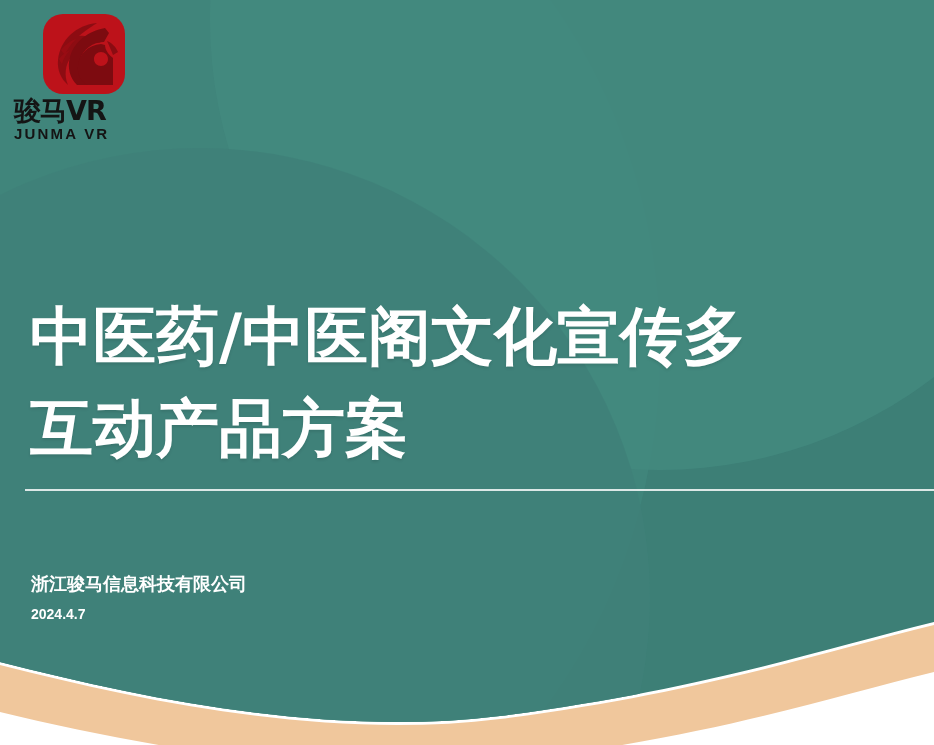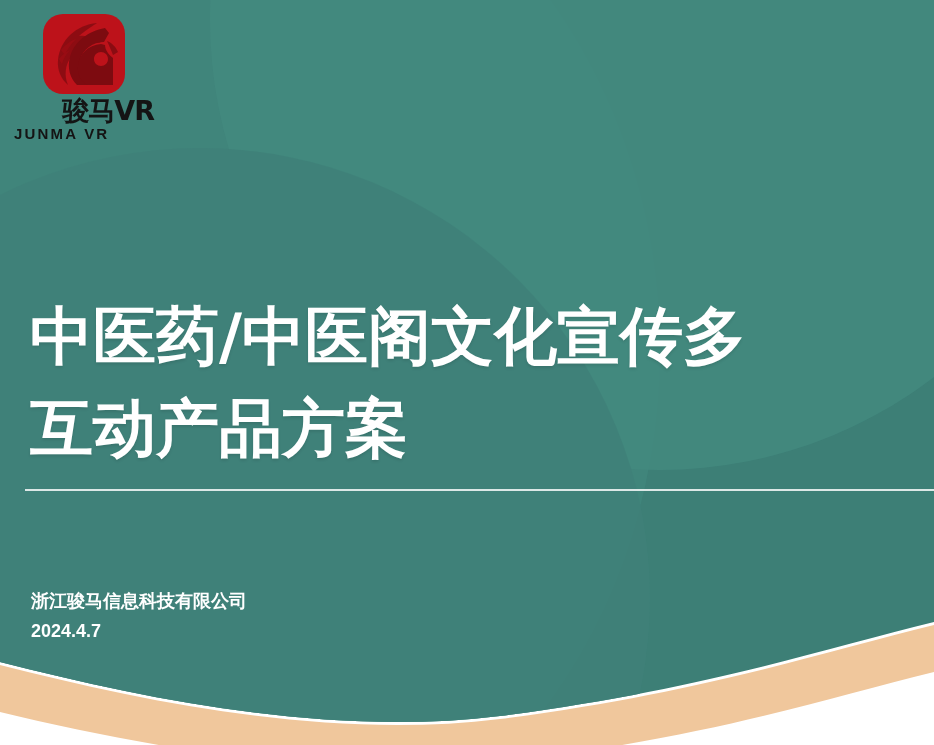--- a/index.html
+++ b/index.html
@@ -64,21 +64,21 @@
   .logo-mark {
     position:relative;
     width:82px; height:80px; margin:0 auto;
     border-radius:20px;
     background:#bd121a;
     overflow:hidden;
   }
   .logo-mark svg { position:absolute; left:0; top:0; }
   .logo-cn {
     margin-top:3px;
-    text-align:right;
+    text-align:left;
     font-size:27px;
     font-weight:700;
     letter-spacing:-1px;
     color:#141414;
     line-height:1.05;
     font-family:"DejaVu Sans","Liberation Sans",sans-serif;
   }
   .logo-en {
     text-align:left;
     font-size:15px;
@@ -109,31 +109,31 @@
   .divider {
     position:absolute;
     left:25px; top:489px;
     width:909px; height:2px;
     background:rgba(255,255,255,.82);
   }
 
   
   .footer {
     position:absolute;
-    left:31px; top:586px;
+    left:31px; top:569px;
     color:#ffffff;
   }
   .footer-company {
     font-size:18px;
     font-weight:700;
     line-height:30px;
     font-family:"DejaVu Sans","Liberation Sans",sans-serif;
   }
   .footer-date {
-    font-size:18px;
+    font-size:14px;
     font-weight:700;
     line-height:30px;
     font-family:"Liberation Sans",sans-serif;
   }
 </style>
 </head>
 <body>
 
 <div id="slide">
 

